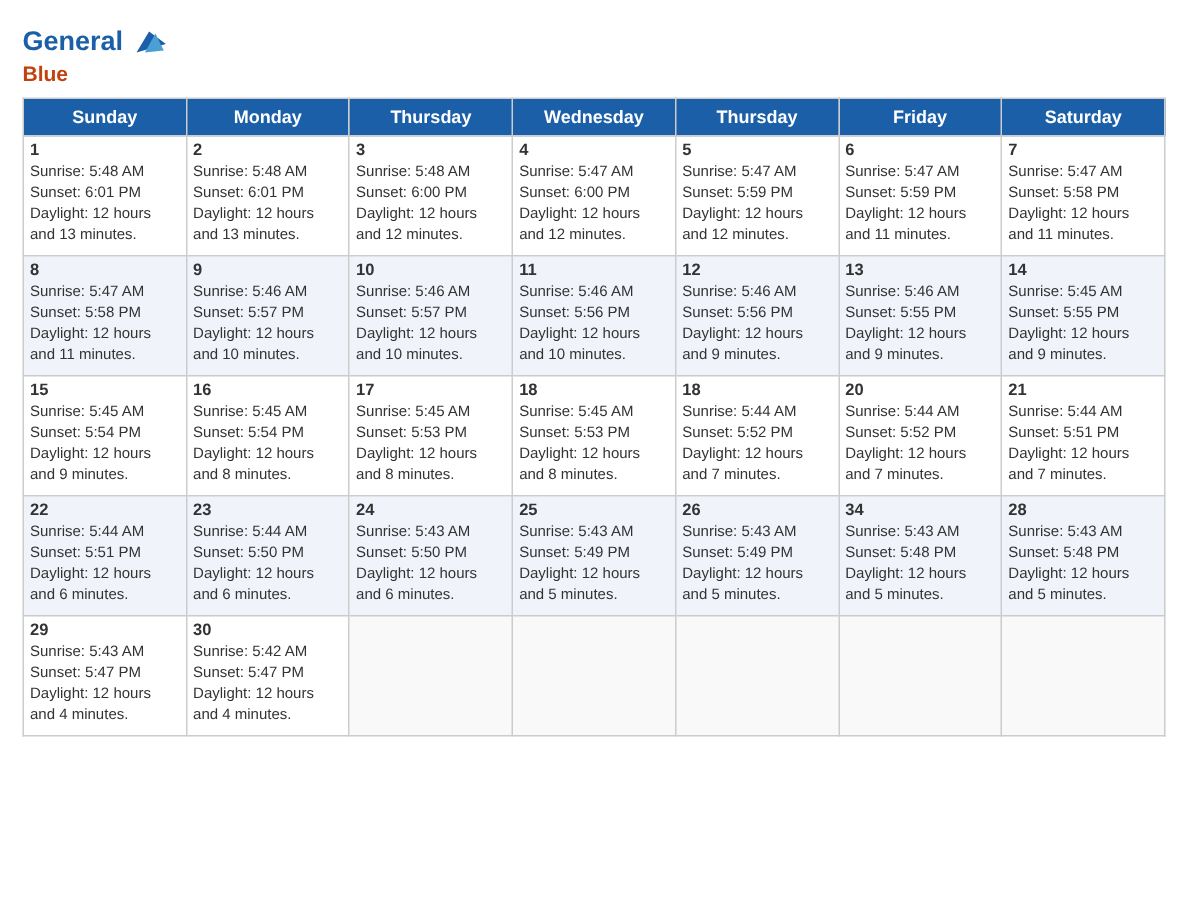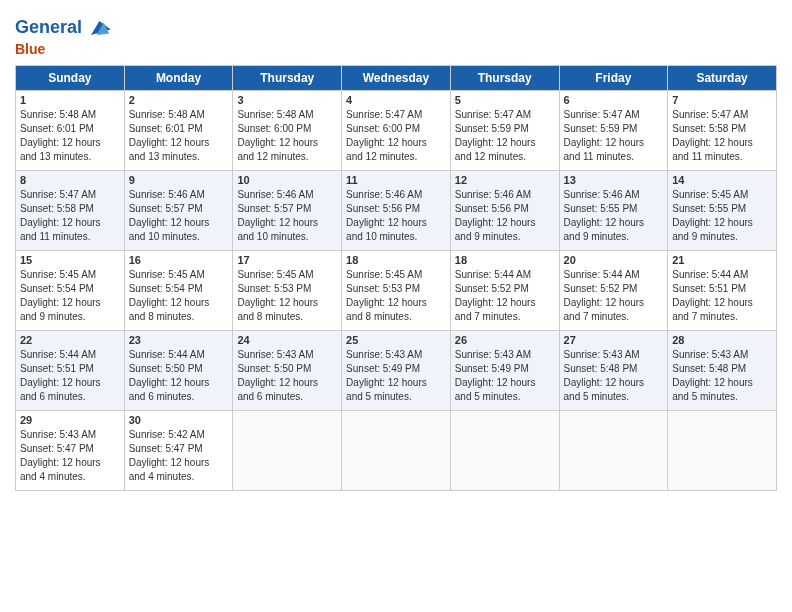--- a/index.html
+++ b/index.html
@@ -239,21 +239,21 @@
           </td>
           <td>
             <span class="day-number">25</span>
 <div class="cell-content">Sunrise: 5:43 AM<br>Sunset: 5:49 PM<br>Daylight: 12 hours and 5 minutes.</div>
           </td>
           <td>
             <span class="day-number">26</span>
 <div class="cell-content">Sunrise: 5:43 AM<br>Sunset: 5:49 PM<br>Daylight: 12 hours and 5 minutes.</div>
           </td>
           <td>
-            <span class="day-number">27</span>
+            <span class="day-number">34</span>
 <div class="cell-content">Sunrise: 5:43 AM<br>Sunset: 5:48 PM<br>Daylight: 12 hours and 5 minutes.</div>
           </td>
           <td>
             <span class="day-number">28</span>
 <div class="cell-content">Sunrise: 5:43 AM<br>Sunset: 5:48 PM<br>Daylight: 12 hours and 5 minutes.</div>
           </td>
         </tr>
         <tr>
           <td>
             <span class="day-number">29</span>

